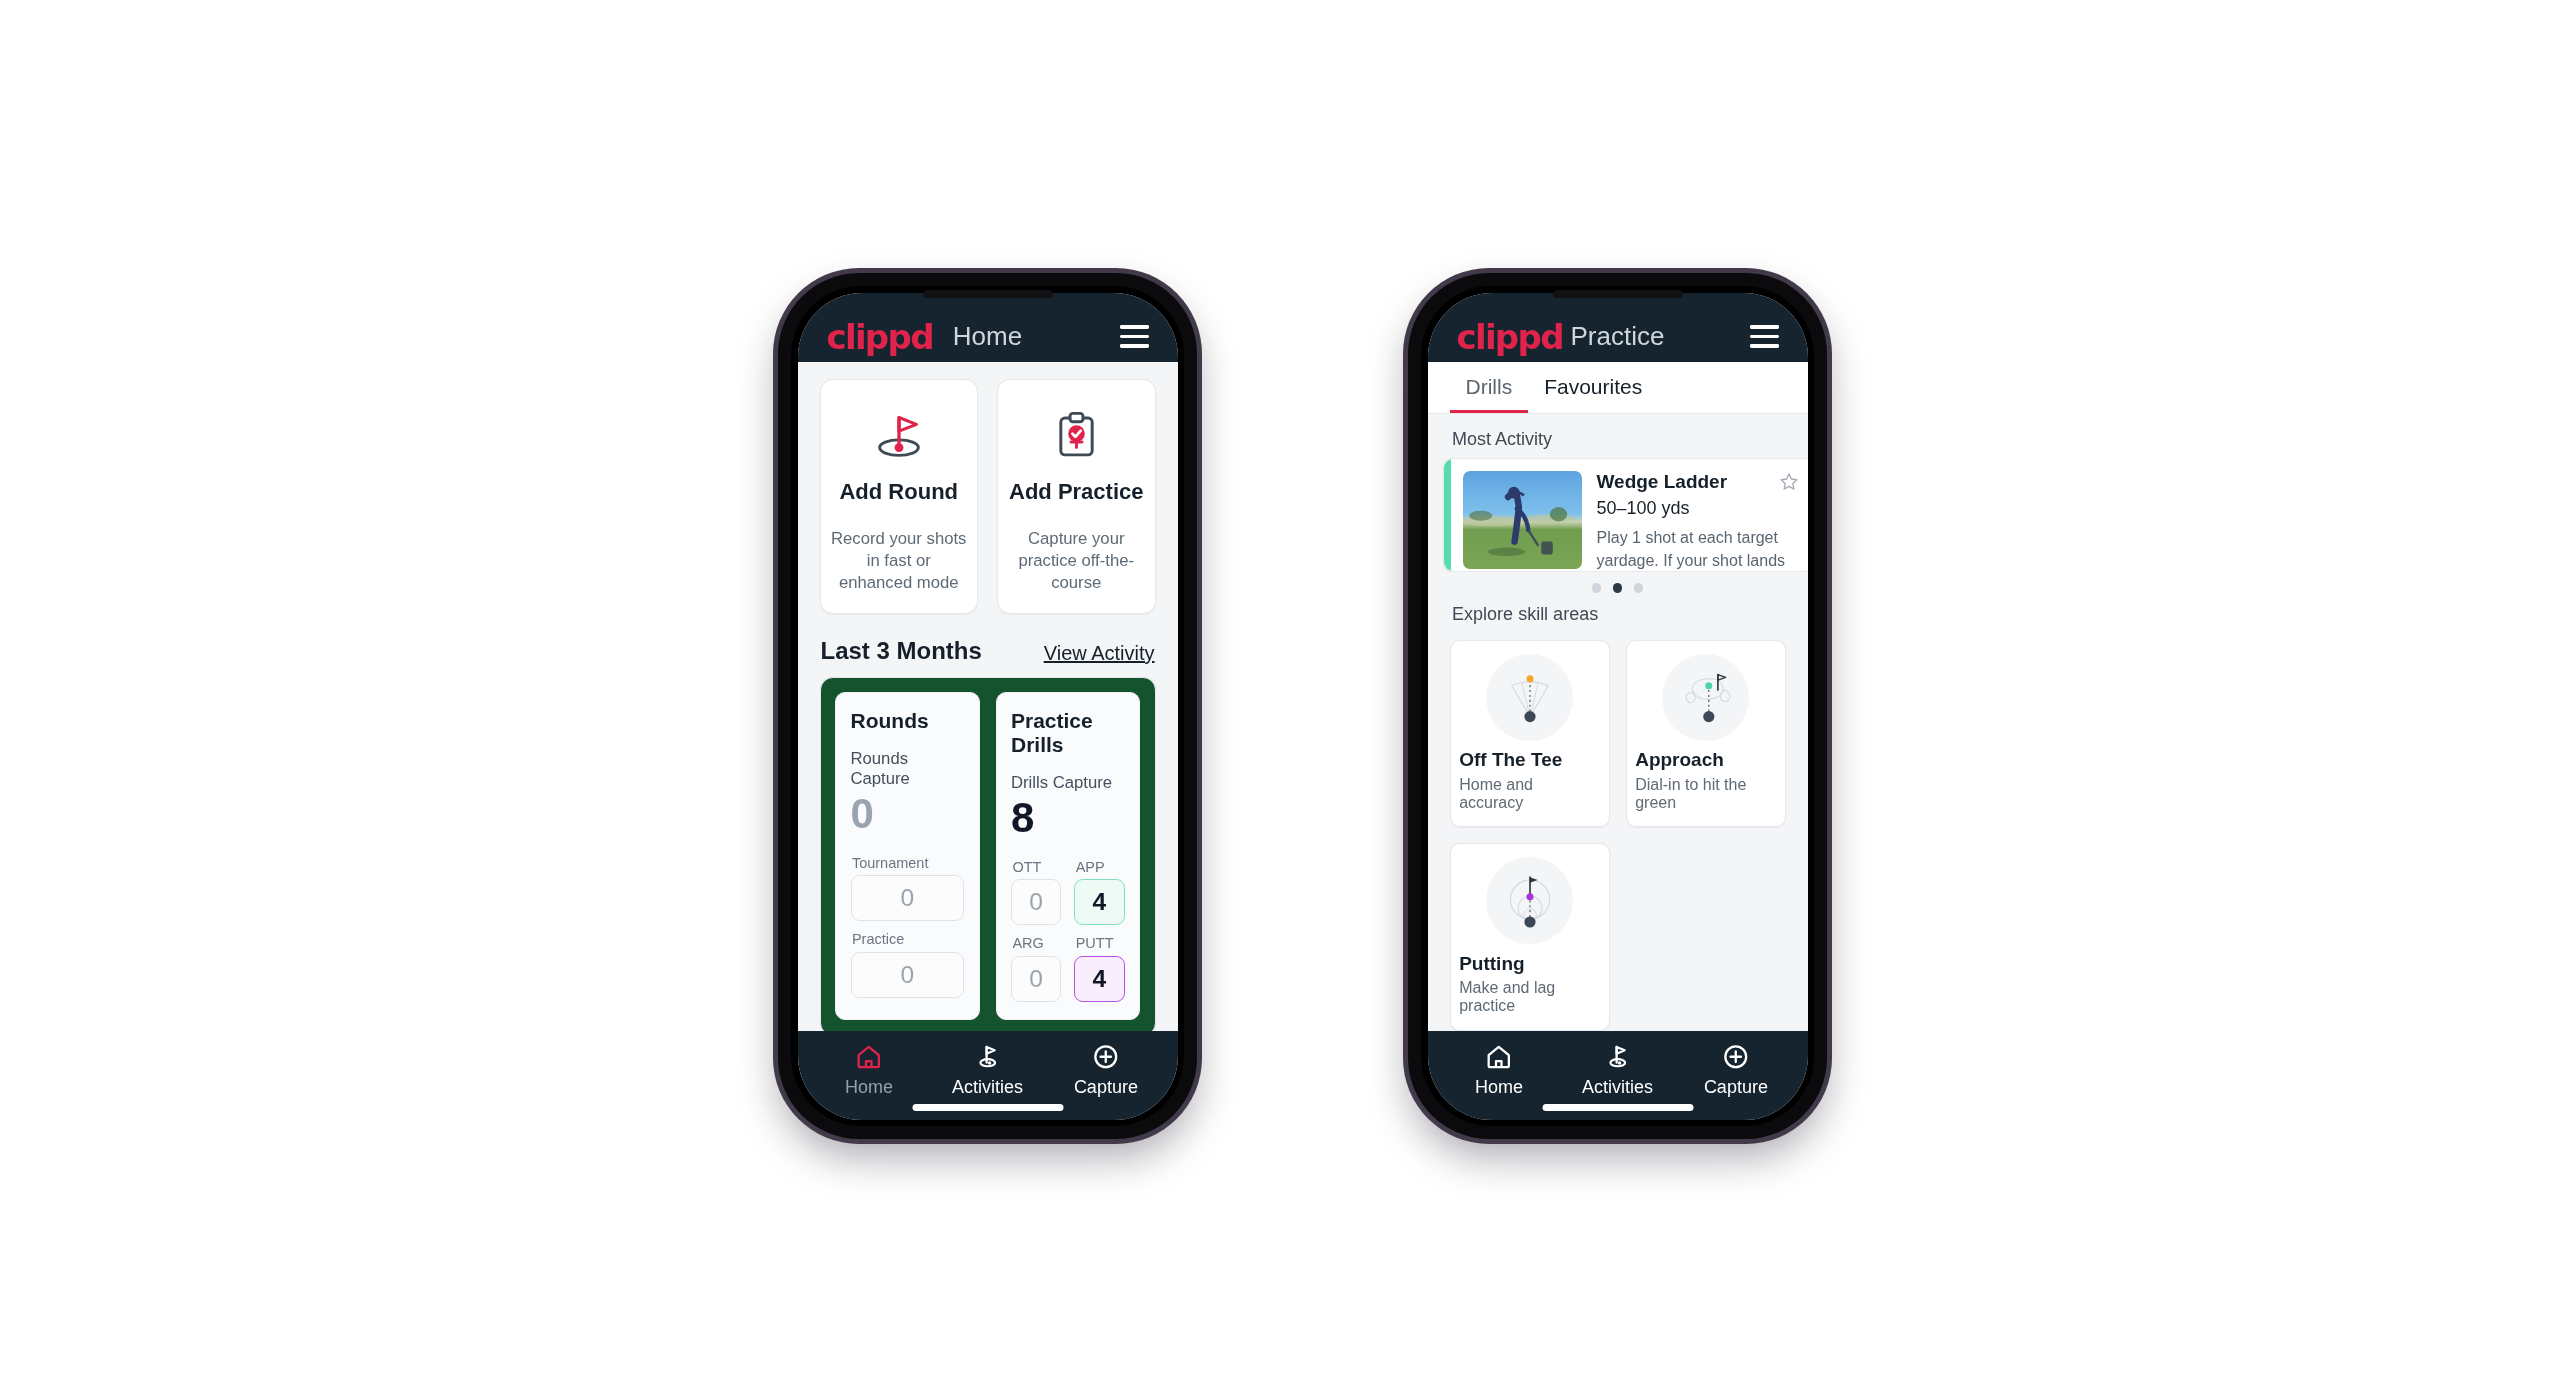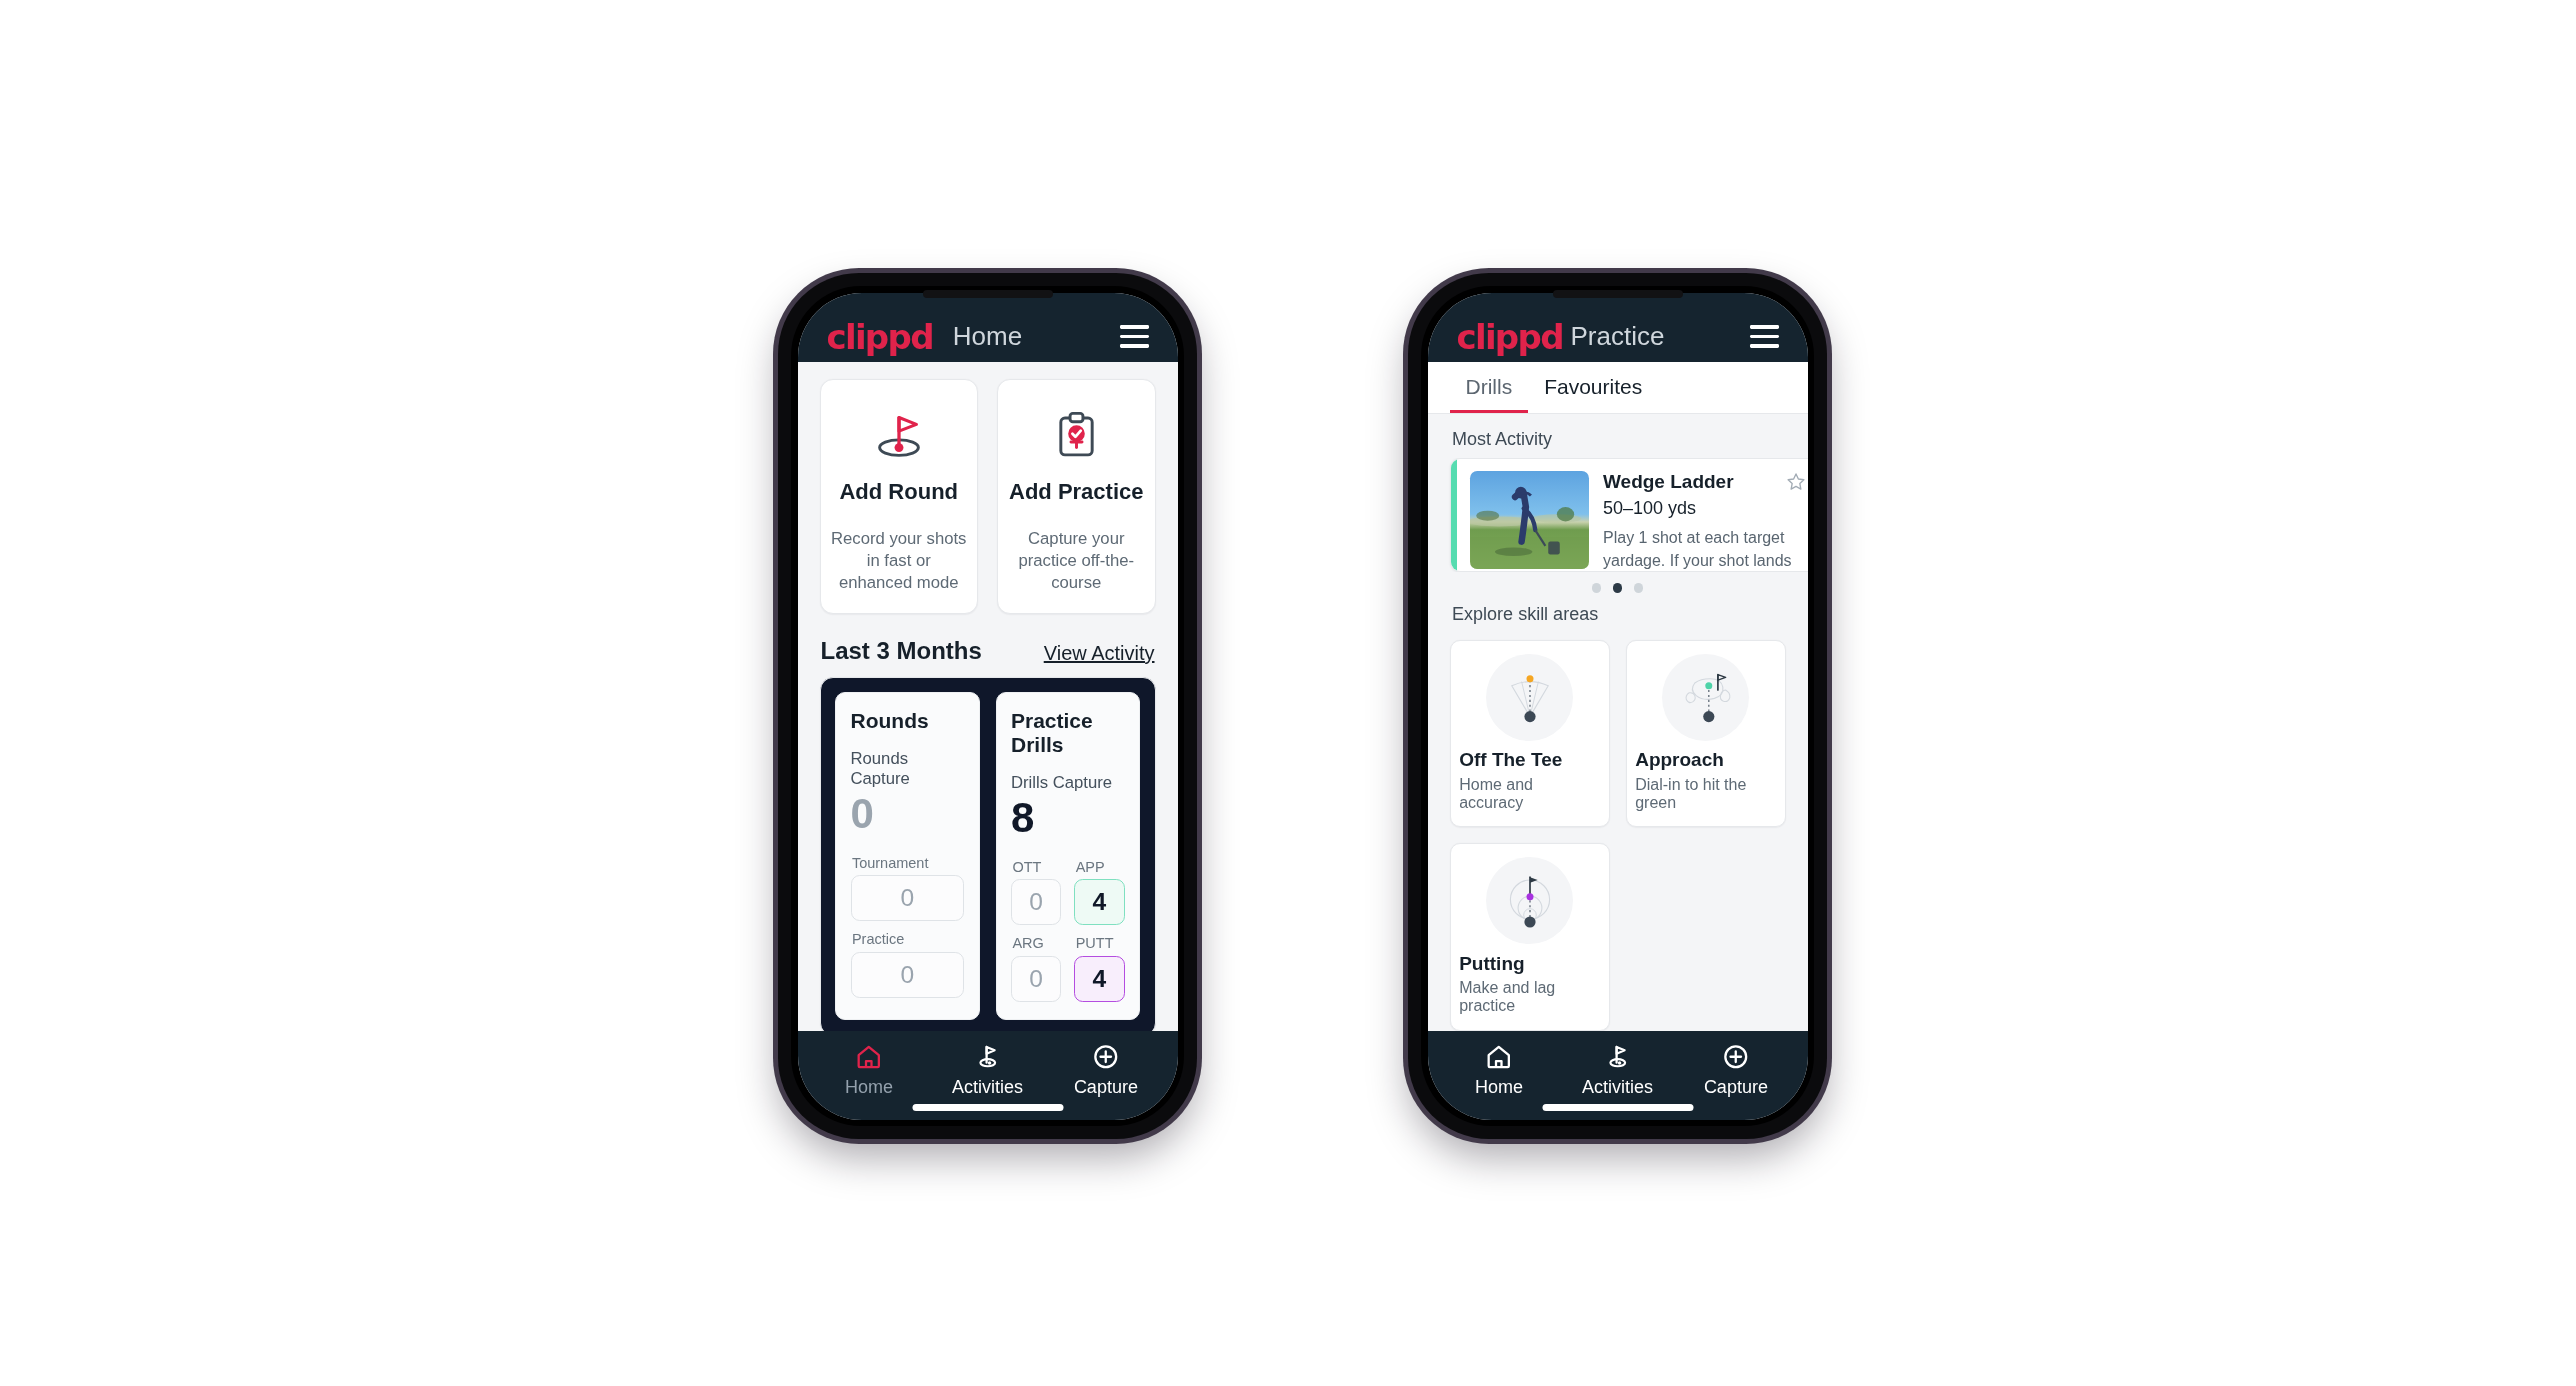--- a/index.html
+++ b/index.html
@@ -65,21 +65,21 @@
   .quick-sub{font-size:16.7px;line-height:1.32;color:#5e6a75;}
 
   .section-head{
     display:flex;align-items:flex-end;justify-content:space-between;
     padding:23px 23px 11.6px 23px;
   }
   .section-title{font-size:24px;font-weight:700;color:#16202a;}
   .section-link{font-size:20px;color:#16202a;text-decoration:underline;cursor:pointer;}
 
   .stats-card{
-    margin:0 22px;background:#0f172a;border:0.7px solid #e6e8eb;border-radius:13px;
+    margin:0 22px;background:#14532d;border:0.7px solid #e6e8eb;border-radius:13px;
     padding:14.5px;display:flex;gap:16px;box-sizing:border-box;
     box-shadow:0 0.7px 1.4px rgba(16,24,40,.05);
   }
   .stat-col{
     flex:1 1 0;background:#fafbfc;border:0.7px solid #eef0f2;border-radius:10px;
     padding:16px 14.5px 17.4px 14.5px;box-sizing:border-box;
   }
   .stat-col h3{margin:0 0 16px 0;font-size:21px;font-weight:700;color:#16202a;}
   .stat-label{font-size:16.7px;color:#44505c;margin-bottom:2.9px;}
   .stat-big{font-size:42px;font-weight:700;line-height:1.05;margin-bottom:19px;}
@@ -127,21 +127,21 @@
     border-bottom:0.7px solid #e6e8eb;
   }
   .tab{
     padding:13px 16px 11.6px 16px;font-size:21px;color:#16202a;cursor:pointer;
     border-bottom:3.6px solid transparent;
   }
   .tab.active{color:#5c6670;border-bottom-color:#e0234b;}
 
   .sub-head{font-size:18px;color:#3e4a55;padding:14.5px 24.6px 8.7px 24.6px;}
 
-  .carousel{position:relative;padding:0 0 0 22px;display:flex;gap:14.5px;overflow:hidden;}
+  .carousel{position:relative;padding:0 0 0 22px;display:flex;gap:14.5px;overflow:hidden;justify-content:center;}
   .drill-card{
     position:relative;flex:0 0 auto;width:371px;background:#fff;
     border:0.7px solid #e6e8eb;border-radius:10px;overflow:hidden;
     box-shadow:0 0.7px 2.2px rgba(16,24,40,.07);box-sizing:border-box;
   }
   .drill-accent{position:absolute;left:0;top:0;bottom:0;width:6.5px;background:#55dcb0;}
   .drill-top{display:flex;gap:14.5px;padding:11.6px 13px 10px 19px;}
   .drill-thumb{
     flex:0 0 auto;width:119px;height:98px;border-radius:7.2px;overflow:hidden;position:relative;
     background:linear-gradient(#5da3e0 0%,#7fc0ec 44%,#c9d2ae 52%,#6f9c4e 60%,#86b05e 100%);

